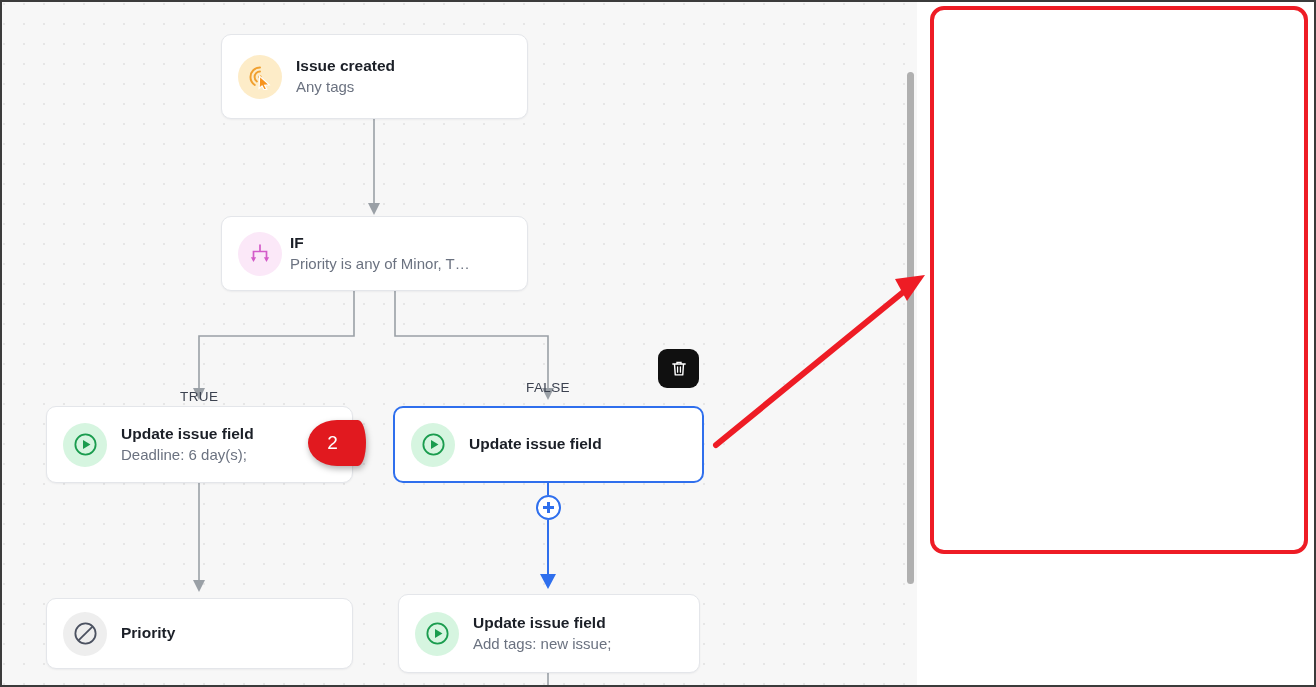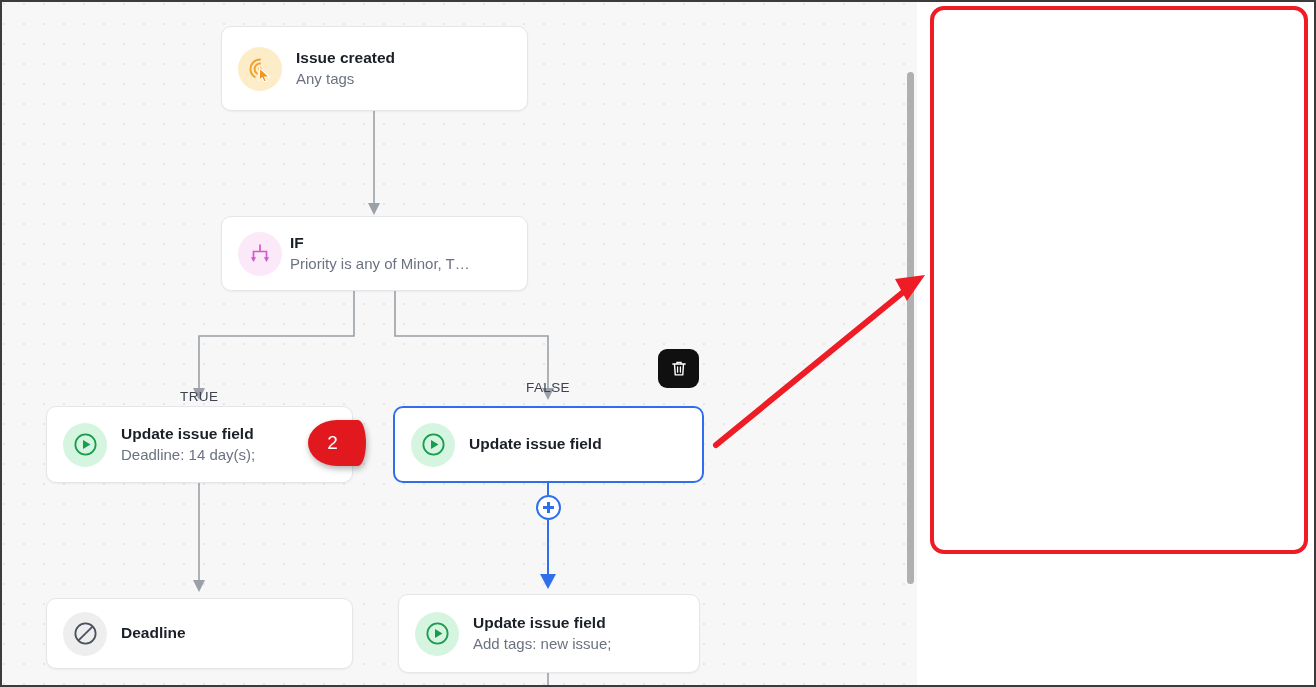--- a/index.html
+++ b/index.html
@@ -67,21 +67,21 @@
   .node-title {
     font-size: 15.5px; font-weight: bold; color: #1b1f27;
     line-height: 1.35; white-space: nowrap;
   }
   .node-sub {
     font-size: 15px; color: #6b7280; line-height: 1.35; white-space: nowrap;
   }
   .node-single .node-title { font-size: 15.5px; }
 
   
-  #node-trigger  { left: 219px;  top: 24px;  width: 307px; height: 85px; }
+  #node-trigger  { left: 219px;  top: 32px;  width: 307px; height: 85px; }
   #node-if       { left: 219px;  top: 214px; width: 307px; height: 75px; gap: 8px; }
   #node-true     { left: 44px;   top: 404px; width: 307px; height: 77px; }
   #node-false    { left: 391px;  top: 404px; width: 311px; height: 77px; }
   #node-terminate{ left: 44px;   top: 596px; width: 307px; height: 71px; }
   #node-addtags  { left: 396px;  top: 592px; width: 302px; height: 79px; }
 
   
   .branch-label {
     position: absolute;
     font-size: 13.5px;
@@ -238,21 +238,21 @@
 
     <div class="node" id="node-true">
       <div class="node-icon ic-action">
         <svg width="27" height="27" viewBox="0 0 24 24" xmlns="http://www.w3.org/2000/svg">
           <circle cx="12" cy="12" r="9" fill="none" stroke="#1a9c4e" stroke-width="1.6"></circle>
           <polygon points="9.8,8 16.4,12 9.8,16" fill="#1a9c4e"></polygon>
         </svg>
       </div>
       <div class="node-text">
         <span class="node-title">Update issue field</span>
-        <span class="node-sub">Deadline: 14 day(s);</span>
+        <span class="node-sub">Deadline: 6 day(s);</span>
       </div>
     </div>
 
     <div class="node selected" id="node-false">
       <div class="node-icon ic-action">
         <svg width="27" height="27" viewBox="0 0 24 24" xmlns="http://www.w3.org/2000/svg">
           <circle cx="12" cy="12" r="9" fill="none" stroke="#1a9c4e" stroke-width="1.6"></circle>
           <polygon points="9.8,8 16.4,12 9.8,16" fill="#1a9c4e"></polygon>
         </svg>
       </div>
@@ -262,21 +262,21 @@
     </div>
 
     <div class="node node-single" id="node-terminate">
       <div class="node-icon ic-stop">
         <svg width="27" height="27" viewBox="0 0 24 24" xmlns="http://www.w3.org/2000/svg">
           <circle cx="12" cy="12" r="9" fill="none" stroke="#4b5160" stroke-width="1.6"></circle>
           <line x1="5.8" y1="18.2" x2="18.2" y2="5.8" stroke="#4b5160" stroke-width="1.6"></line>
         </svg>
       </div>
       <div class="node-text">
-        <span class="node-title">Deadline</span>
+        <span class="node-title">Priority</span>
       </div>
     </div>
 
     <div class="node" id="node-addtags">
       <div class="node-icon ic-action">
         <svg width="27" height="27" viewBox="0 0 24 24" xmlns="http://www.w3.org/2000/svg">
           <circle cx="12" cy="12" r="9" fill="none" stroke="#1a9c4e" stroke-width="1.6"></circle>
           <polygon points="9.8,8 16.4,12 9.8,16" fill="#1a9c4e"></polygon>
         </svg>
       </div>

